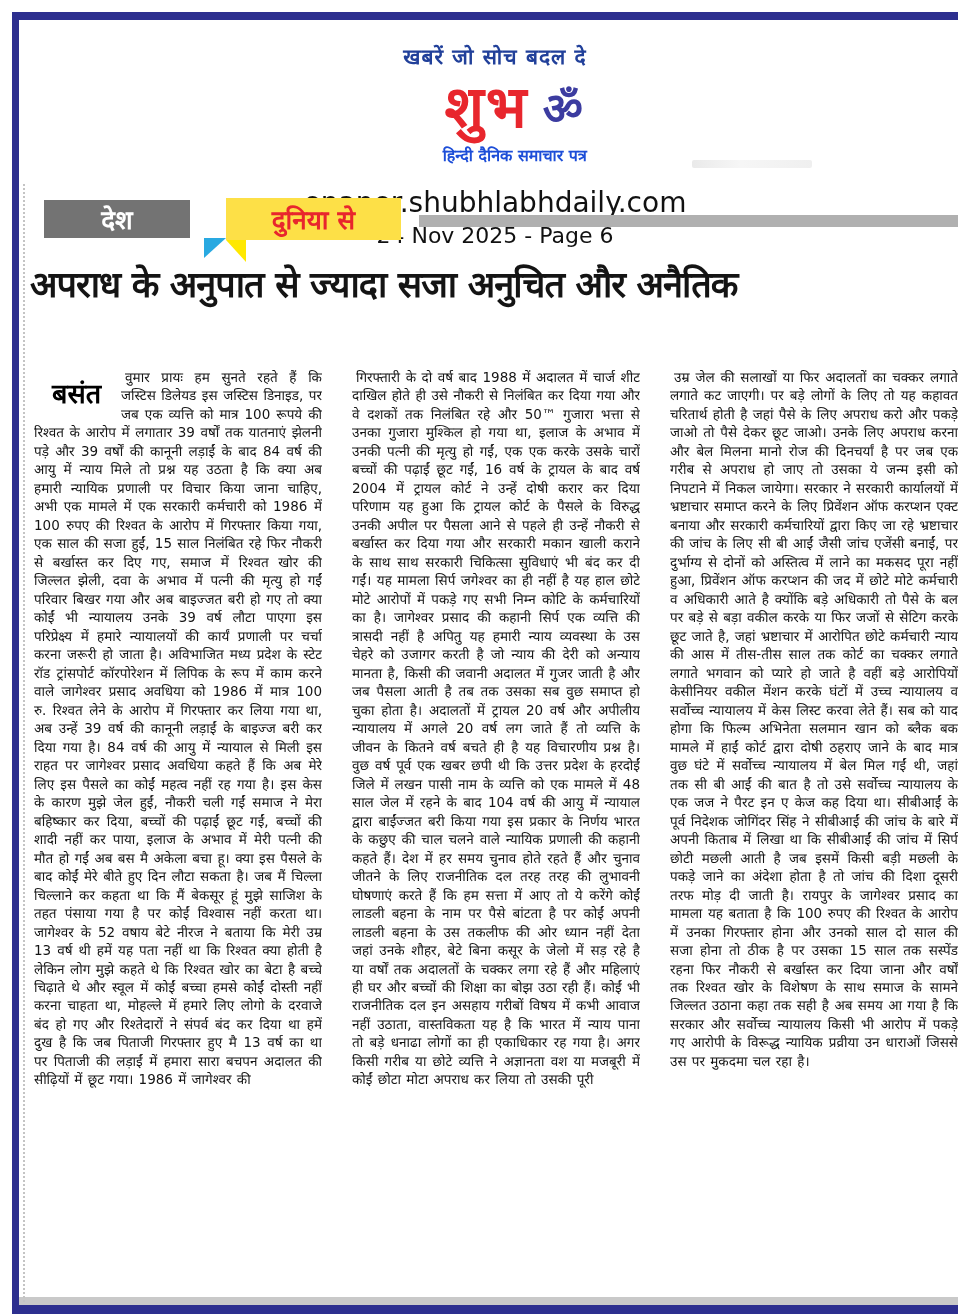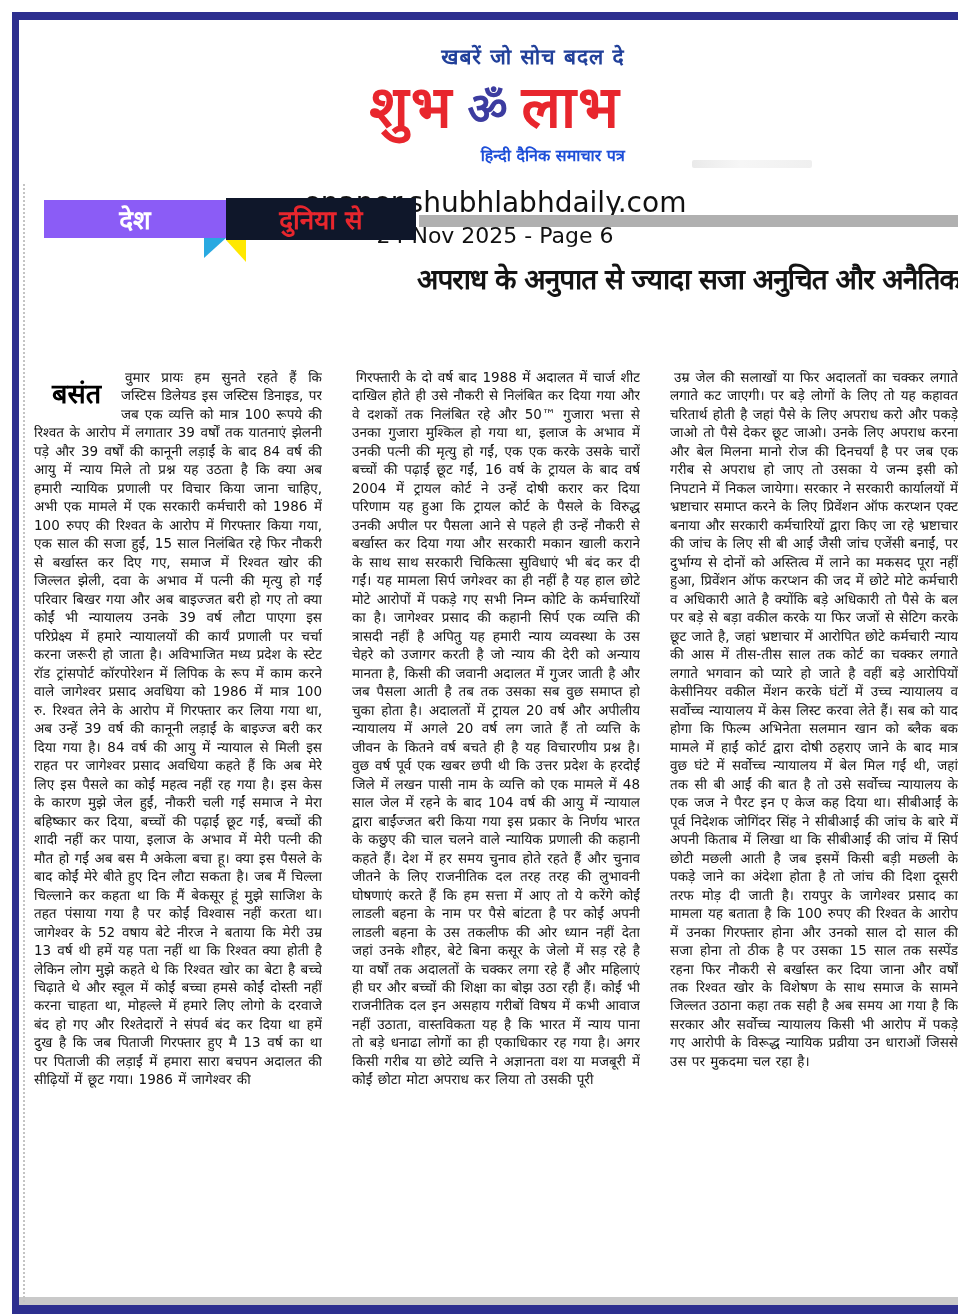--- a/index.html
+++ b/index.html
@@ -27,31 +27,31 @@
   .logo-subtitle { color:#1d4ed8; font-weight:bold; font-size:16px; margin-top:3px; }
   .site-url  { font-size:28px; color:#111; margin-top:6px; text-align:center; }
   .date-line { font-size:22px; color:#111; margin-top:2px; text-align:center; }
   .scan-artifact { position:absolute; top:148px; left:680px; width:120px; height:8px;
                    background:linear-gradient(90deg,#d8d8d8,#efefef 40%,#e2e2e2); opacity:.55; border-radius:2px; }
 
   
   .tab-row { position:absolute; top:184px; left:28px; width:926px; height:48px; }
   .tab { position:absolute; top:0; height:38px; display:flex; align-items:center; justify-content:center;
          font-weight:bold; font-size:26px; }
-  .tab-desh { left:0; width:182px; background:#8b5cf6; color:#ffffff; }
-  .tab-duniya { left:182px; width:190px; background:#0f172a; color:#e8262d; top:-2px; height:42px; }
+  .tab-desh { left:0; width:146px; background:#737373; color:#ffffff; }
+  .tab-duniya { left:182px; width:175px; background:#fde047; color:#e8262d; top:-2px; height:42px; }
   .tail-blue { position:absolute; left:160px; top:38px; width:0; height:0;
                border-top:20px solid #29a9e1; border-right:22px solid transparent; }
   .tail-yellow { position:absolute; left:182px; top:40px; width:0; height:0;
                  border-top:22px solid #ffe800; border-left:20px solid transparent; }
   .rule-gray { position:absolute; left:375px; top:15px; width:551px; height:12px; background:#b0b0b0; }
 
   
-  .headline { position:absolute; top:252px; left:18px; width:930px; text-align:right;
-              font-size:28px; font-weight:bold; color:#141414; letter-spacing:-1px; line-height:1.15;
+  .headline { position:absolute; top:252px; left:18px; width:930px; text-align:left;
+              font-size:36px; font-weight:bold; color:#141414; letter-spacing:-1px; line-height:1.15;
               white-space:nowrap; }
 
   
   .columns { position:absolute; top:352px; left:18px; width:932px; height:938px;
              display:flex; gap:22px; }
   .col { flex:1 1 0; overflow:hidden; text-align:justify; color:#141414;
          font-size:13.5px; line-height:1.37; word-spacing:1px; }
   .byline { float:left; font-weight:bold; font-size:27px; line-height:1.6;
             padding:0 16px 2px 14px; color:#000; }
 </style>
@@ -67,21 +67,20 @@
   <div class="bar-bottom"></div>
   <div class="margin-dotted"></div>
   <div class="scan-artifact"></div>
 
   <div class="header">
     <div class="logo-box">
       <div class="logo-tagline">खबरें जो सोच बदल दे</div>
       <div class="logo-row">
         <span class="logo-word">शुभ</span>
         <span class="ganesha">ॐ</span>
-        <span class="logo-word">लाभ</span>
       </div>
       <div class="logo-subtitle">हिन्दी दैनिक समाचार पत्र</div>
     </div>
     <div class="site-url">epaper.shubhlabhdaily.com</div>
     <div class="date-line">24 Nov 2025 - Page 6</div>
   </div>
 
   <div class="tab-row">
     <div class="tab tab-desh">
       <span>देश</span>

